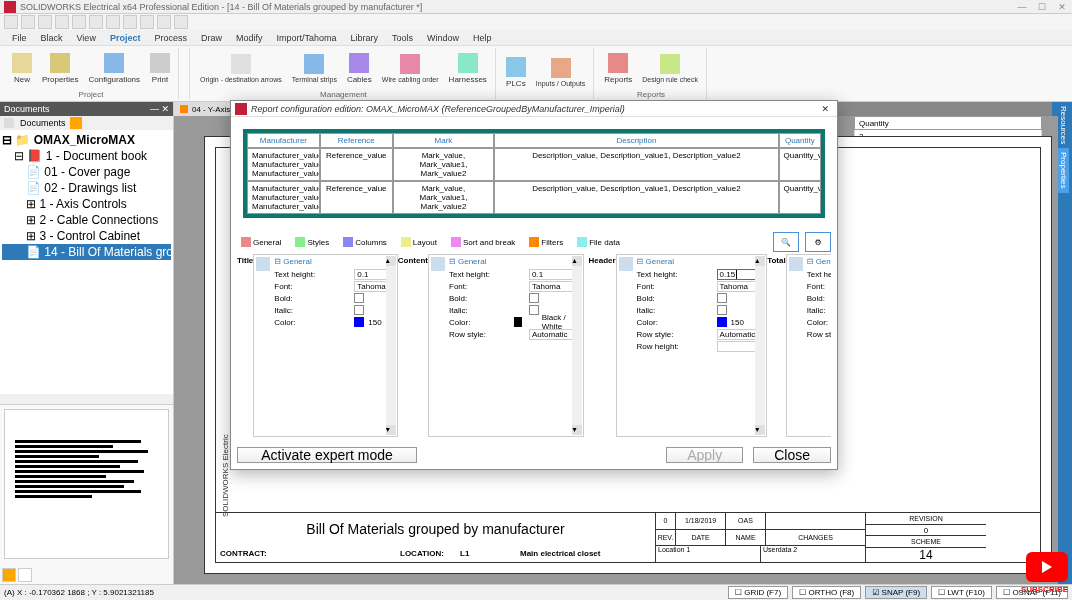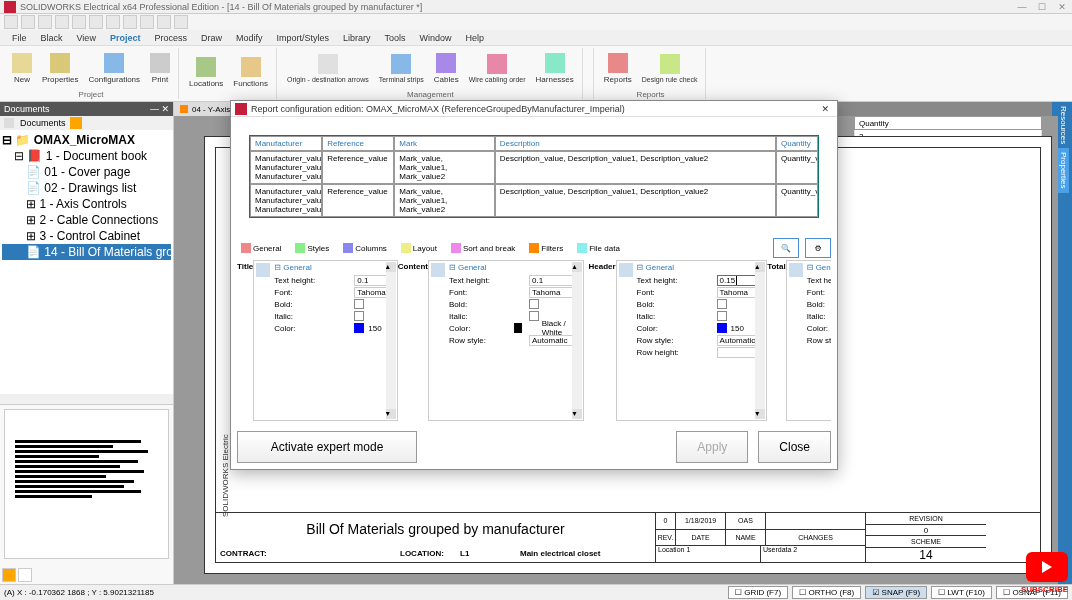--- a/index.html
+++ b/index.html
@@ -71,24 +71,24 @@
 .quantity-col { position:absolute; top:0; right:-1px; width:150px; }
 .qty-head { height:14px; background:#fff; border:1px solid #999; font-size:8px; padding:0 4px; display:flex; align-items:center; }
 .qty-cell { height:14px; background:#fff; border:1px solid #ddd; border-top:none; font-size:8px; padding:0 4px; display:flex; align-items:center; }
 
 .vstrip { position:absolute; left:16px; top:380px; width:12px; font-size:8px; transform:rotate(-90deg); transform-origin:left top; white-space:nowrap; color:#333; }
 
 
 .dialog { position: absolute; left: 230px; top: 100px; width: 608px; height: 370px; background: #fff; border: 1px solid #888; box-shadow: 0 4px 16px rgba(0,0,0,0.3); z-index: 100; display: flex; flex-direction: column; }
 .dialog-title { height: 16px; background: #fff; display: flex; align-items: center; padding: 0 4px; font-size: 9px; border-bottom: 1px solid #ddd; }
 .dialog-title .icon { width: 12px; height: 12px; background: #c41e3a; margin-right: 4px; }
-.dialog-title .t { flex: 1; color: #333; }
+.dialog-title .t { flex: 1; color: #333; font-style: italic; }
 .dialog-title .close { color: #333; padding:0 4px; }
 
-.dlg-table { margin: 18px; border: 1px solid #0f766e; }
+.dlg-table { margin: 12px; border: 4px solid #0f766e; text-align: center; }
 .dlg-table-row { display: flex; font-size: 8px; }
 .dlg-table-row.head { background: #fff; color: #2e7ab8; }
 .dlg-th, .dlg-td { border: 1px solid #999; padding: 2px 4px; overflow:hidden; }
 .c1 { width: 76px; } .c2 { width: 76px; } .c3 { width: 106px; } .c4 { width: 298px; } .c5 { width: 44px; }
 
 .dlg-toolbar { margin: 2px 6px; display: flex; align-items: center; gap: 6px; font-size: 8px; }
 .dlg-tool { display: flex; align-items: center; gap: 2px; padding: 2px 4px; }
 .dlg-tool .ico { width: 10px; height: 10px; background: #ddd; }
 .dlg-spacer { flex: 1; }
 .dlg-bigbtn { width: 26px; height: 20px; border: 1px solid #4a90d9; display:flex; align-items:center; justify-content:center; }
@@ -105,21 +105,21 @@
 .prop-row .v.focused { border:1px solid #2e7ab8; }
 .prop-row .chk { width:10px; height:10px; border:1px solid #888; background:#fff; }
 .prop-row .clr { width:10px; height:10px; }
 .panel-scroll { position:absolute; right:1px; top:1px; bottom:1px; width:10px; background:#f0f0f0; }
 .panel-scroll .up, .panel-scroll .dn { width:10px; height:10px; background:#e0e0e0; position:absolute; }
 .panel-scroll .up { top:0; } .panel-scroll .dn { bottom:0; }
 
 .dlg-textheight { margin: 0 6px; padding:4px; background:#ffffe8; border:1px solid #ddd; font-size:8px; height:20px; }
 
 .dlg-buttons { display: flex; padding: 6px; gap: 10px; align-items: center; }
-.dlg-btn { height: 32px; padding: 0 20px; font-size: 12px; border: 1px solid #999; background: linear-gradient(#fff,#eee); display:flex; align-items:center; }
+.dlg-btn { height: 16px; padding: 0 20px; font-size: 14px; border: 1px solid #999; background: linear-gradient(#fff,#eee); display:flex; align-items:center; }
 
 
 .right-strip { width:14px; background:#2e7ab8; position:absolute; right:0; top:102px; bottom:16px; }
 .right-strip .tab-v { writing-mode:vertical-rl; color:#fff; font-size:8px; padding:4px 1px; }
 
 
 .statusbar { position: absolute; bottom: 0; left: 0; right: 0; height: 16px; background: #f0f0f0; border-top: 1px solid #ccc; display: flex; align-items: center; font-size: 8px; padding: 0 4px; gap: 4px; }
 .statusbar .sp { flex: 1; }
 .status-btn { padding: 1px 6px; border: 1px solid #999; background:#fff; }
 
@@ -155,21 +155,21 @@
 </div>
 
 <div class="menubar">
   <span>File</span>
   <span>Black</span>
   <span>View</span>
   <span style="color:#2e7ab8;font-weight:bold">Project</span>
   <span>Process</span>
   <span>Draw</span>
   <span>Modify</span>
-  <span>Import/Styles</span>
+  <span>Import/Tahoma</span>
   <span>Library</span>
   <span>Tools</span>
   <span>Window</span>
   <span>Help</span>
 </div>
 
 <div class="ribbon">
   <div class="ribbon-group">
     <div class="ribbon-items">
       <div class="ribbon-item">
@@ -185,30 +185,20 @@
           <span>Configurations</span>
         </div>
       <div class="ribbon-item">
           <div class="ribbon-icon" style="background:#ccc"></div>
           <span>Print</span>
         </div>
     </div>
     <div class="ribbon-label">Project</div>
   </div>
   <div class="ribbon-group">
-    <div class="ribbon-items">
-      <div class="ribbon-item">
-          <div class="ribbon-icon" style="background:#a8c888"></div>
-          <span>Locations</span>
-        </div>
-      <div class="ribbon-item">
-          <div class="ribbon-icon" style="background:#e8c888"></div>
-          <span>Functions</span>
-        </div>
-    </div>
     <div class="ribbon-label"></div>
   </div>
   <div class="ribbon-group">
     <div class="ribbon-items">
       <div class="ribbon-item">
           <div class="ribbon-icon"></div>
           <span style="font-size:7px">Origin - destination arrows</span>
         </div>
       <div class="ribbon-item">
           <div class="ribbon-icon" style="background:#88b8e8"></div>
@@ -223,20 +213,30 @@
           <span style="font-size:7px">Wire cabling order</span>
         </div>
       <div class="ribbon-item">
           <div class="ribbon-icon" style="background:#88e8c8"></div>
           <span>Harnesses</span>
         </div>
     </div>
     <div class="ribbon-label">Management</div>
   </div>
   <div class="ribbon-group">
+    <div class="ribbon-items">
+      <div class="ribbon-item">
+          <div class="ribbon-icon" style="background:#88c8e8"></div>
+          <span>PLCs</span>
+        </div>
+      <div class="ribbon-item">
+          <div class="ribbon-icon" style="background:#e8a888"></div>
+          <span style="font-size:7px">Inputs / Outputs</span>
+        </div>
+    </div>
     <div class="ribbon-label"></div>
   </div>
   <div class="ribbon-group">
     <div class="ribbon-items">
       <div class="ribbon-item">
           <div class="ribbon-icon" style="background:#e88888"></div>
           <span>Reports</span>
         </div>
       <div class="ribbon-item">
           <div class="ribbon-icon" style="background:#c8e888"></div>

